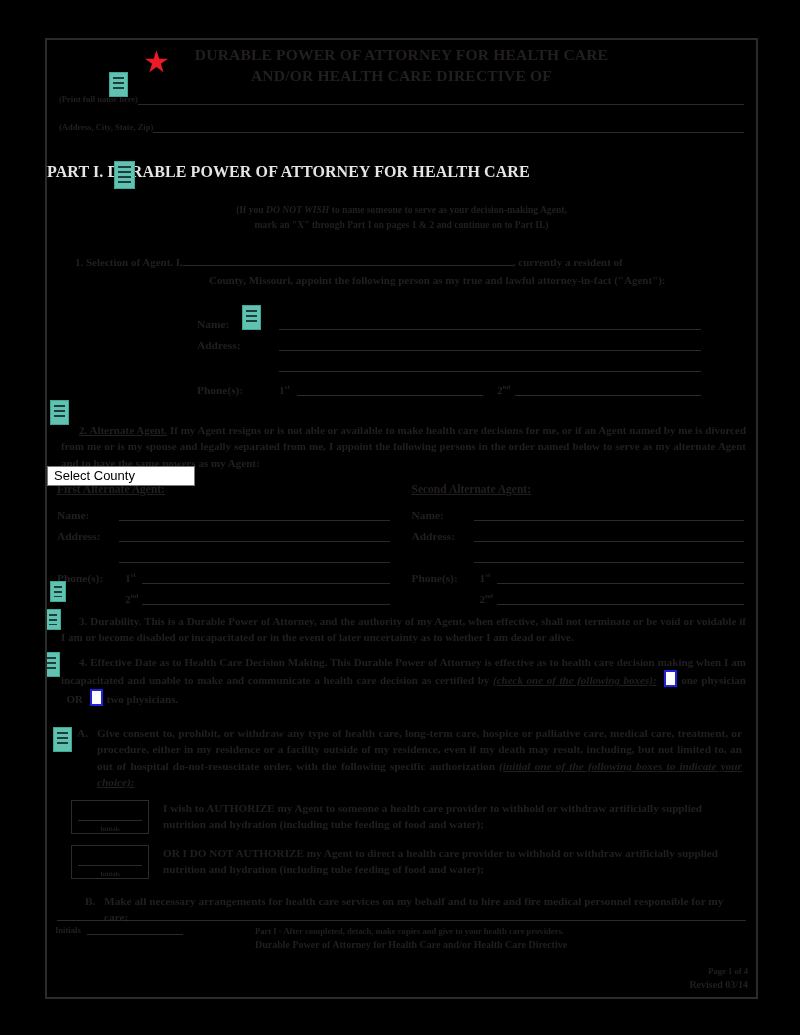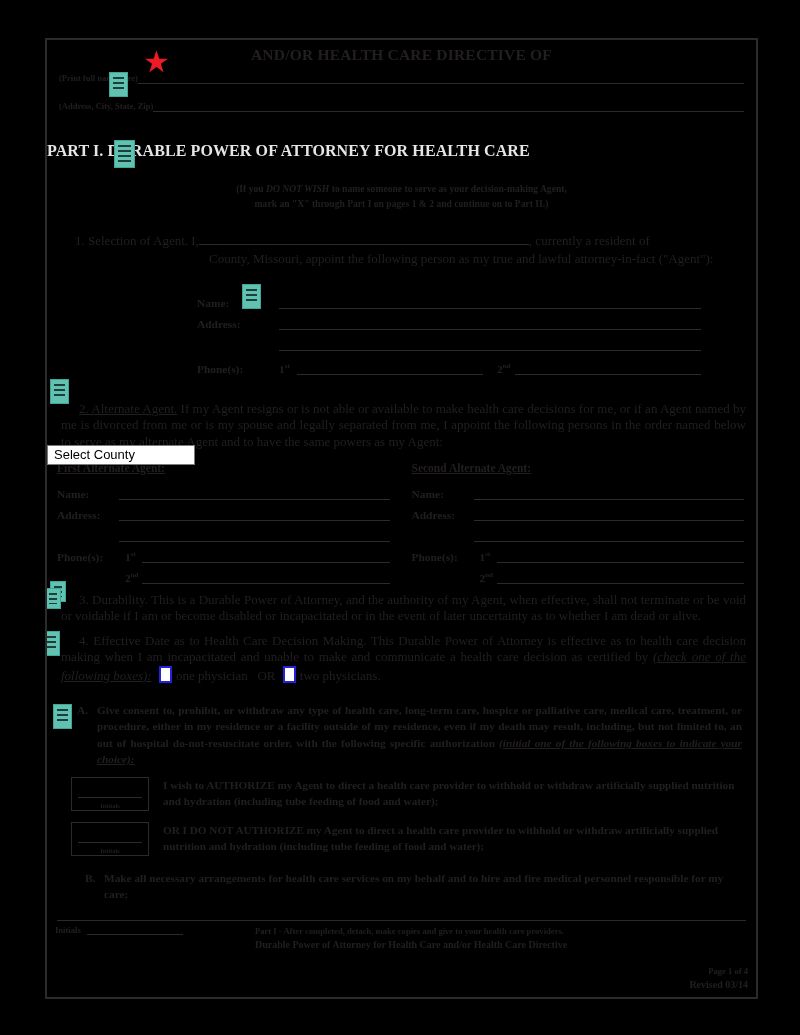--- a/index.html
+++ b/index.html
@@ -94,24 +94,24 @@
     text-align: center;
     font-weight: bold;
     font-size: 9.6px;
     line-height: 15px;
     color: #231f20;
     margin-top: 17px;
   }
 
   
   .para {
-    font-size: 13px;
+    font-size: 11px;
     line-height: 16.4px;
     color: #231f20;
-    font-weight: normal;
+    font-weight: bold;
     text-align: justify;
     margin: 0 10px 0 14px;
   }
   .para.indent { text-indent: 18px; }
 
   
   #county-select {
     position: absolute;
     left: 0px; top: 212px;
     width: 148px; height: 20px;
@@ -202,20 +202,21 @@
   .foot-small { font-size: 10px; }
 </style>
 </head>
 <body>
 
 <div id="page">
 
   <div id="star">★</div>
 
   <div id="title-block">
+    <div class="doc-title">DURABLE POWER OF ATTORNEY FOR HEALTH CARE</div>
     <div class="doc-title">AND/OR HEALTH CARE DIRECTIVE OF</div>
   </div>
 
   <span class="teal-icon margin-icon" style="left:62px; top:32px;"></span>
 
   <div style="height:8px"></div>
 
   <div class="hdr-line">
     <span class="lbl">(Print full name here)</span>
     <span class="rule"></span>
@@ -382,21 +383,21 @@
     <div style="flex:1 1 auto; font-size:11.3px; line-height:16.4px; font-weight:bold; color:#231f20; text-align:justify;">
       <span>Give consent to, prohibit, or withdraw any type of health care, long-term care, hospice or palliative care, medical care, treatment, or procedure, either in my residence or a facility outside of my residence, even if my death may result, including, but not limited to, an out of hospital do-not-resuscitate order, with the following specific authorization </span><span class="i u">(initial one of the following boxes to indicate your choice):</span>
     </div>
   </div>
 
   <div class="initial-block">
     <div class="initial-box">
       <div class="iline"></div>
       <div class="ilabel">Initials</div>
     </div>
-    <div class="initial-text">I wish to AUTHORIZE my Agent to direct a health care provider to withhold or withdraw artificially supplied nutrition and hydration (including tube feeding of food and water);</div>
+    <div class="initial-text">I wish to AUTHORIZE my Agent to someone a health care provider to withhold or withdraw artificially supplied nutrition and hydration (including tube feeding of food and water);</div>
   </div>
 
   <div class="initial-block" style="margin-top:11px;">
     <div class="initial-box">
       <div class="iline"></div>
       <div class="ilabel">Initials</div>
     </div>
     <div class="initial-text">OR I DO NOT AUTHORIZE my Agent to direct a health care provider to withhold or withdraw artificially supplied nutrition and hydration (including tube feeding of food and water);</div>
   </div>
 

